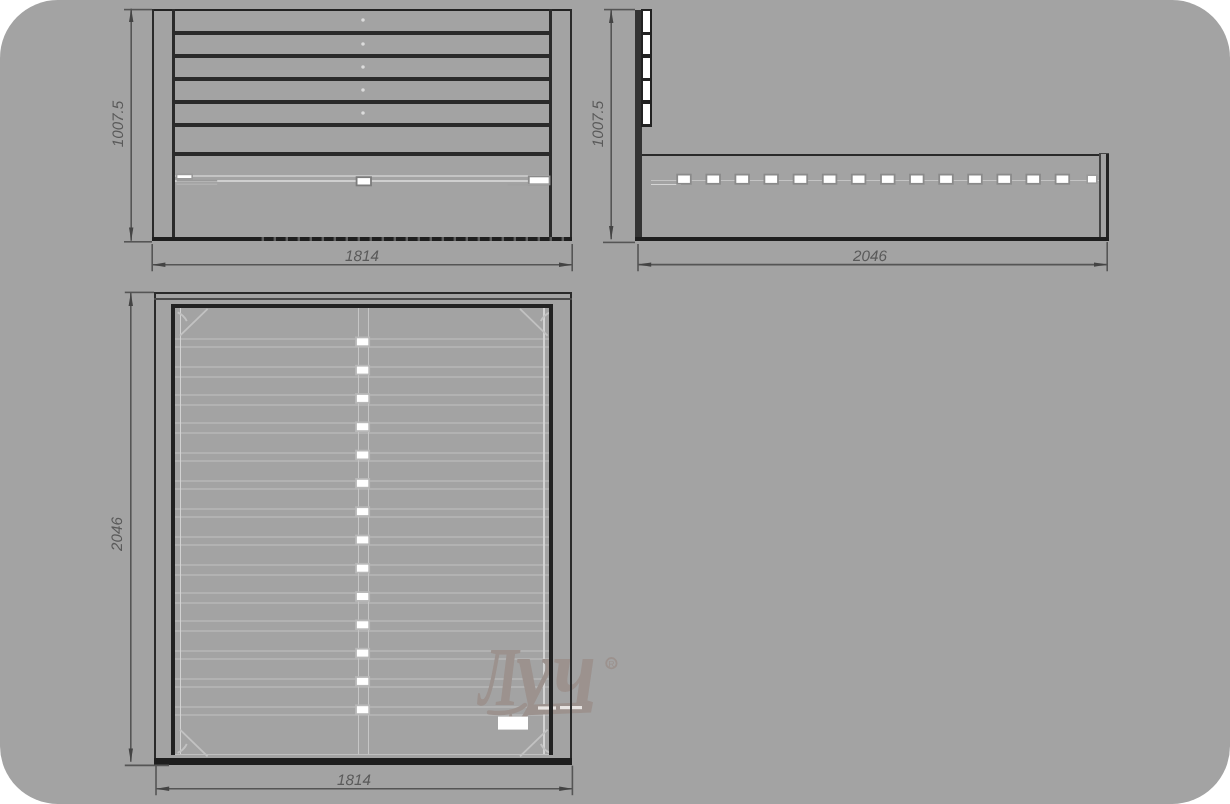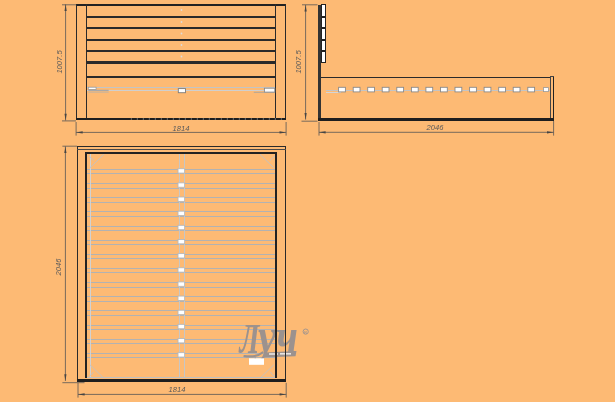--- a/index.html
+++ b/index.html
@@ -1,16 +1,16 @@
 <!DOCTYPE html>
 <html><head>
 <meta charset="utf-8">
 <style>
   html,body{margin:0;padding:0;background:#ffffff;}
-  #page{position:relative;width:615px;height:402px;background:#fdba74;font-family:"Liberation Sans",sans-serif;}
+  #page{position:relative;width:615px;height:402px;background:#a3a3a3;font-family:"Liberation Sans",sans-serif;border-radius:29px;}
   svg{position:absolute;top:0;left:0;}
   .dim{font-family:"Liberation Sans",sans-serif;font-style:italic;fill:#5a5a5a;font-size:7.6px;}
 </style>
 </head>
 <body>
 <div id="page">
 <svg width="615" height="402" viewBox="0 0 615 402">
 
 <g shape-rendering="crispEdges">
 <rect x="76" y="4.3" width="210.2" height="1.2" fill="#222"></rect>

